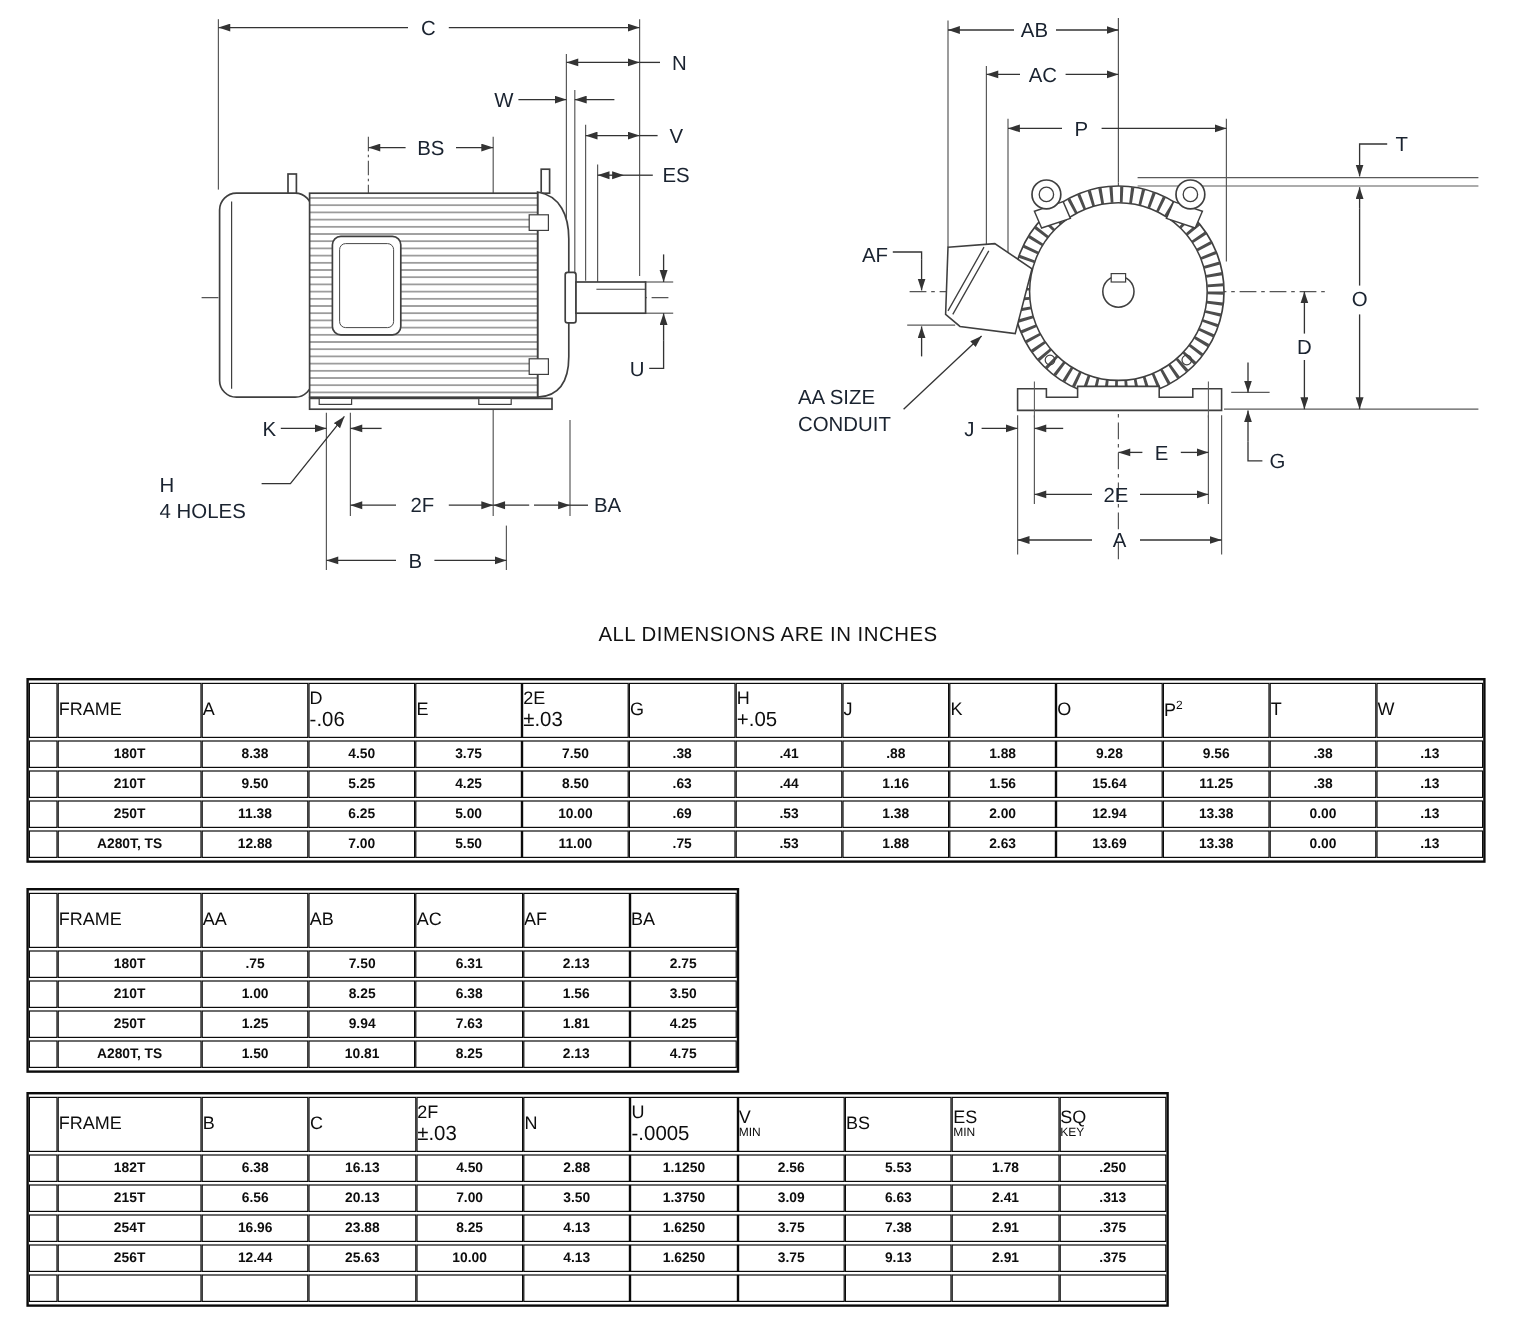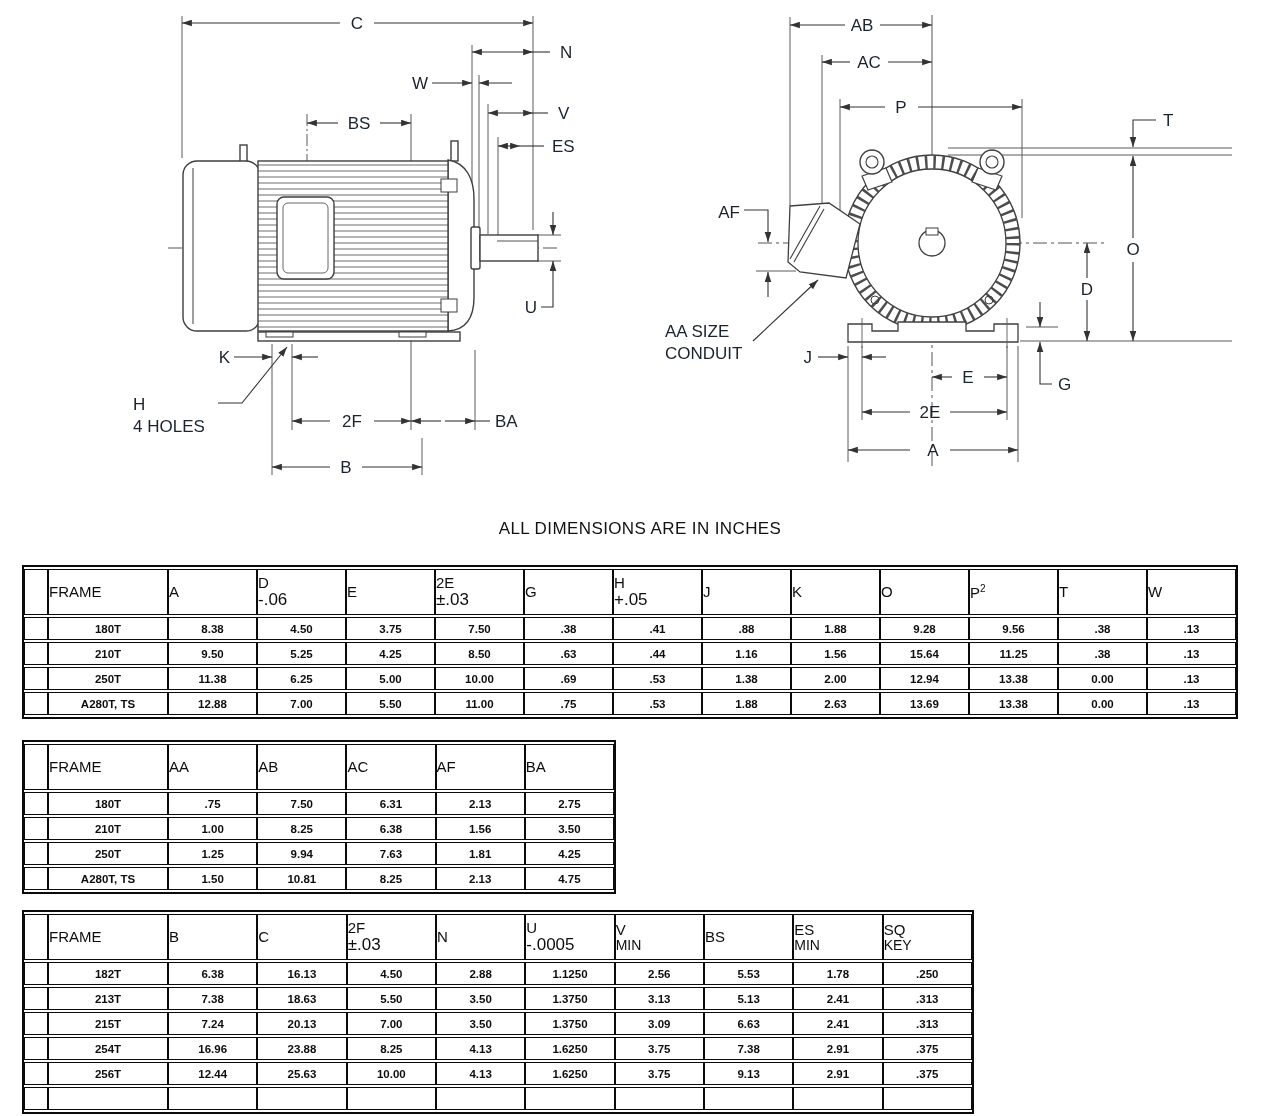--- a/index.html
+++ b/index.html
@@ -11,21 +11,21 @@
   table.dims{border-collapse:separate;border-spacing:0 2px;table-layout:fixed;width:100%;
              border:2px solid #0b0b0b;background:#fff;}
   table.dims th,table.dims td{border:1px solid #0b0b0b;text-align:center;vertical-align:middle;
              padding:0;color:#0d0d0d;overflow:hidden;white-space:nowrap;}
   table.dims thead th{height:44px;font-weight:400;font-size:15px;}
   table.dims tbody td{height:21px;font-weight:700;font-size:11.5px;}
   .hwrap{display:flex;flex-direction:column;justify-content:center;align-items:flex-start;height:100%;line-height:1.05;}
   .hl{font-size:15px;}
   .hl sup{font-size:10px;vertical-align:super;}
   .hs{font-size:17px;font-weight:400;}
-  .hs2{font-size:14px;font-weight:400;}
+  .hs2{font-size:10px;font-weight:400;}
   col.gut{width:24px;} col.frame{width:120px;}
   tr.partial td{height:10px;}
 </style>
 </head>
 <body>
 
 
 
 
 <svg width="1280" height="505" viewBox="0 0 1280 505">
@@ -554,35 +554,22 @@
           <td>4.50</td>
           <td>2.88</td>
           <td>1.1250</td>
           <td>2.56</td>
           <td>5.53</td>
           <td>1.78</td>
           <td>.250</td>
         </tr>
         <tr>
           <td></td>
-          <td>213T</td>
-          <td>7.38</td>
-          <td>18.63</td>
-          <td>5.50</td>
-          <td>3.50</td>
-          <td>1.3750</td>
-          <td>3.13</td>
-          <td>5.13</td>
-          <td>2.41</td>
-          <td>.313</td>
-        </tr>
-        <tr>
-          <td></td>
           <td>215T</td>
-          <td>7.24</td>
+          <td>6.56</td>
           <td>20.13</td>
           <td>7.00</td>
           <td>3.50</td>
           <td>1.3750</td>
           <td>3.09</td>
           <td>6.63</td>
           <td>2.41</td>
           <td>.313</td>
         </tr>
         <tr>

